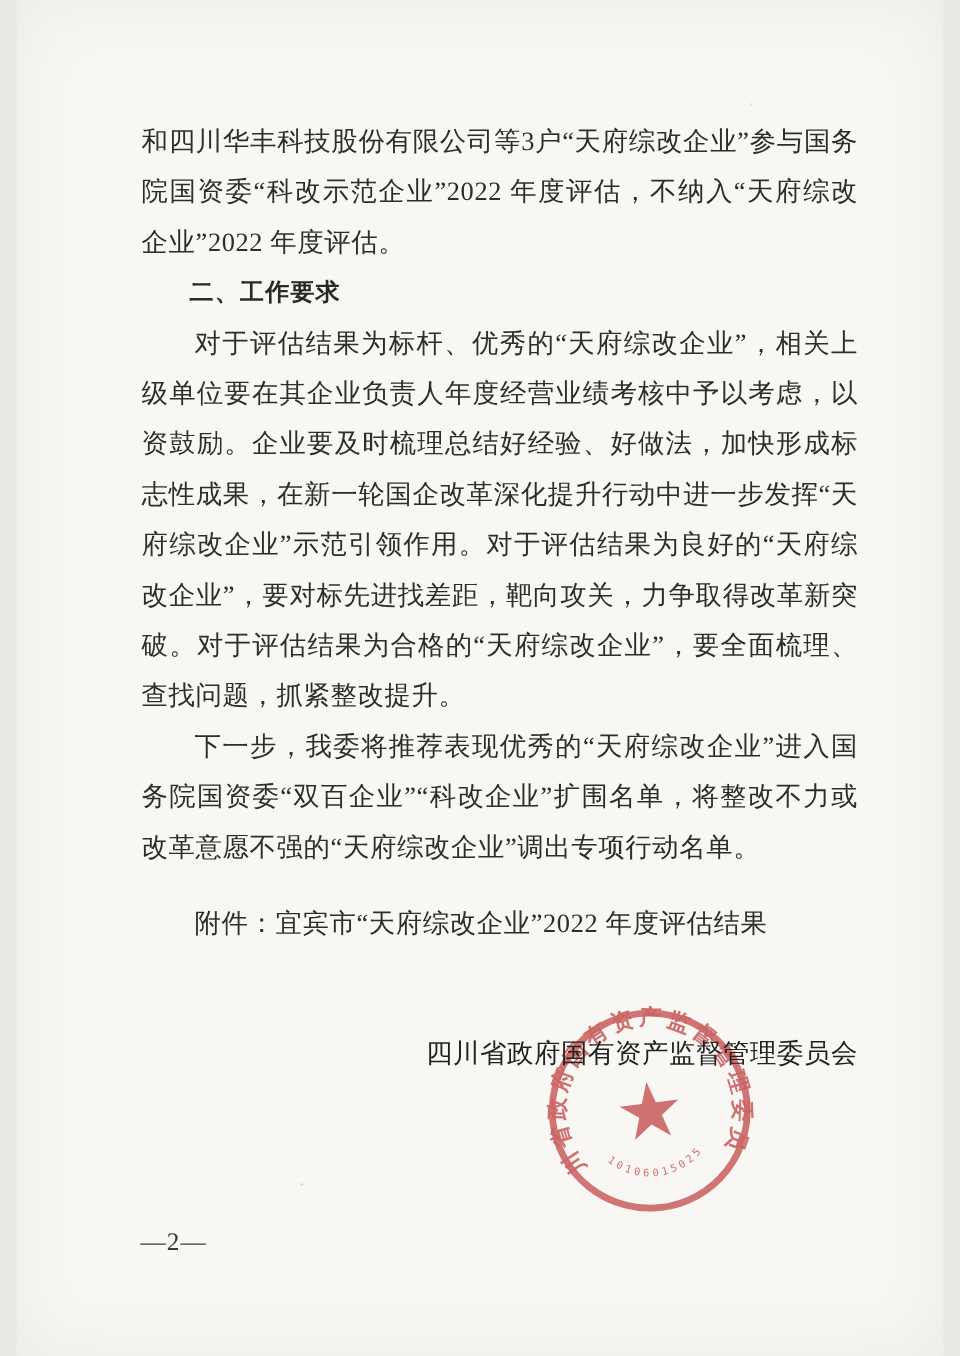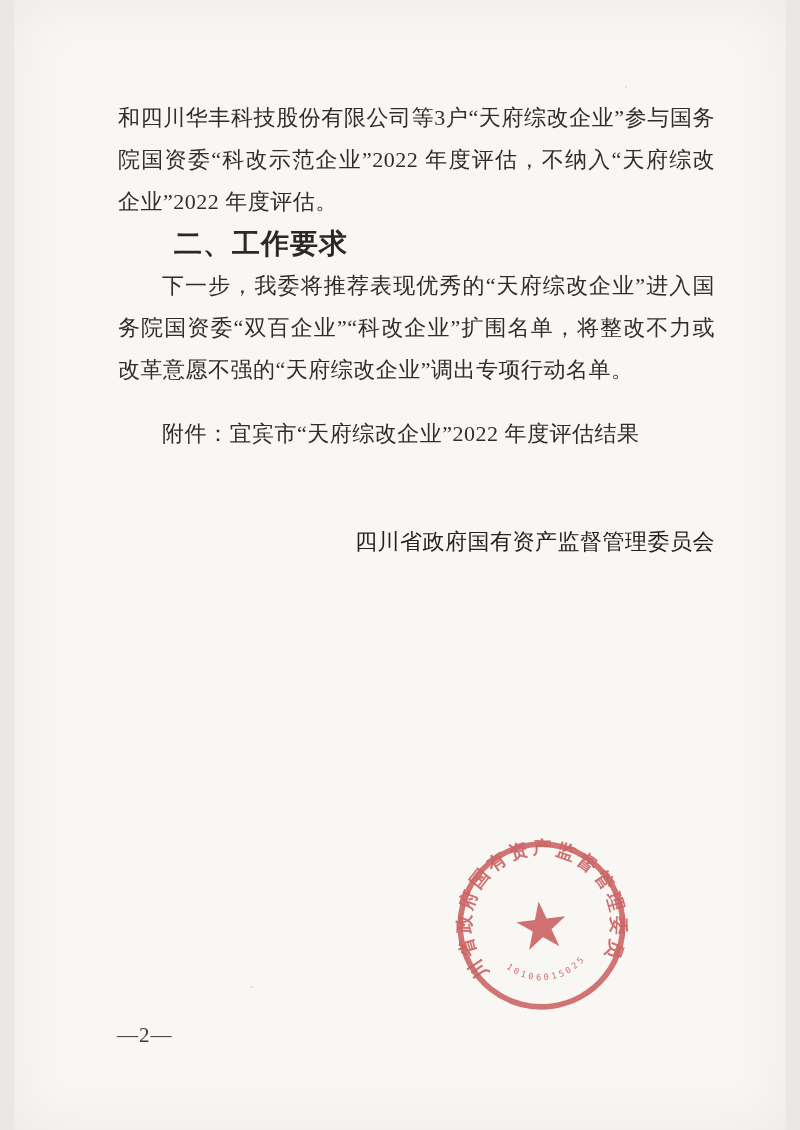--- a/index.html
+++ b/index.html
@@ -33,21 +33,21 @@
     text-indent: 2em;
   }
   .para.no-indent {
     text-indent: 0;
   }
   .section-heading {
     margin: 0;
     text-indent: 2em;
     font-family: "Liberation Sans", "DejaVu Sans", sans-serif;
     font-weight: 700;
-    font-size: 28px;
+    font-size: 20px;
     line-height: 42px;
     color: #2a2927;
     letter-spacing: 1px;
   }
   .attachment-line {
     margin: 22px 0 0 0;
     text-indent: 2em;
   }
   .signature-block {
     position: relative;
@@ -98,20 +98,21 @@
 </head>
 <body>
 
 <div class="page">
 
   <div class="content">
     <p class="para no-indent">和四川华丰科技股份有限公司等3户“天府综改企业”参与国务院国资委“科改示范企业”2022 年度评估，不纳入“天府综改企业”2022 年度评估。</p>
 
     <h2 class="section-heading">二、工作要求</h2>
 
+    <p class="para">对于评估结果为标杆、优秀的“天府综改企业”，相关上级单位要在其企业负责人年度经营业绩考核中予以考虑，以资鼓励。企业要及时梳理总结好经验、好做法，加快形成标志性成果，在新一轮国企改革深化提升行动中进一步发挥“天府综改企业”示范引领作用。对于评估结果为良好的“天府综改企业”，要对标先进找差距，靶向攻关，力争取得改革新突破。对于评估结果为合格的“天府综改企业”，要全面梳理、查找问题，抓紧整改提升。</p>
 
 
     <p class="para">下一步，我委将推荐表现优秀的“天府综改企业”进入国务院国资委“双百企业”“科改企业”扩围名单，将整改不力或改革意愿不强的“天府综改企业”调出专项行动名单。</p>
 
     <p class="para attachment-line">附件：宜宾市“天府综改企业”2022 年度评估结果</p>
 
     <div class="signature-block">
       <p class="signature-org">四川省政府国有资产监督管理委员会</p>
     </div>
   </div>

